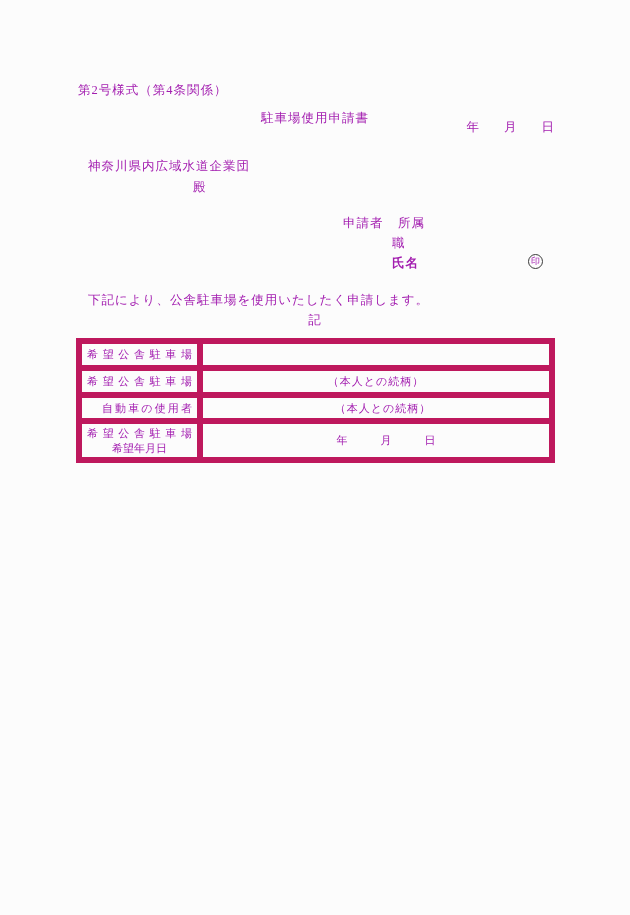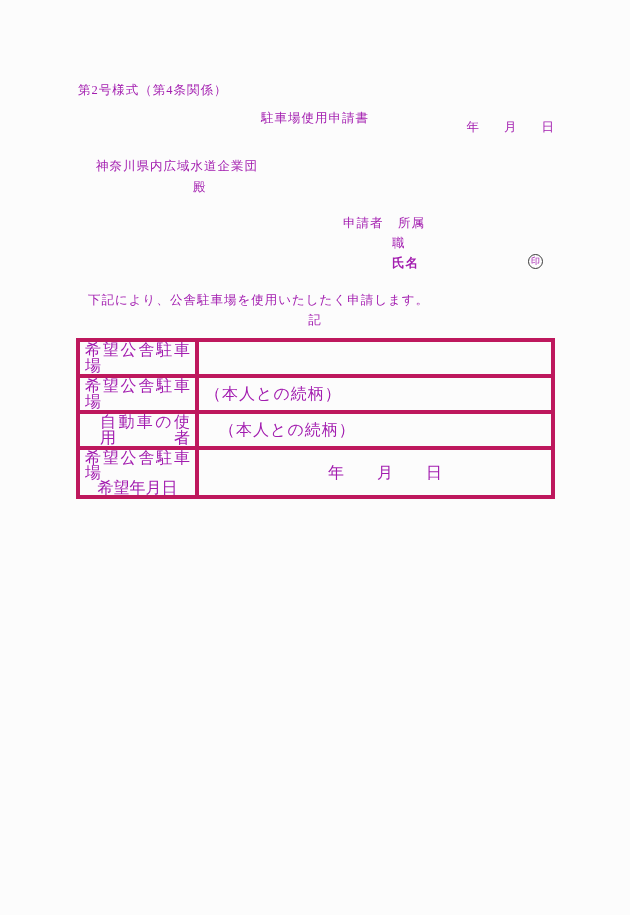--- a/index.html
+++ b/index.html
@@ -12,21 +12,21 @@
     font-size:12.5px;
     letter-spacing:1px;
     line-height:1;
     overflow:hidden;
   }
   .abs { position:absolute; white-space:nowrap; }
 
   .form-number { left:78px; top:84px; }
   .doc-title   { left:0; top:104px; width:100%; text-align:center;margin-top:8px; }
   .date-line   { top:121px; right:75px; display:flex; gap:24px; }
-  .addressee   { left:96px; top:160px; }
+  .addressee   { left:88px; top:160px; }
   .honorific   { left:193px; top:181px; }
 
   .applicant-label { left:343px; top:217px; }
   .field-affil     { left:392px; top:217px;margin-left:6px; }
   .field-position  { left:392px; top:237px; }
   .field-name      { left:392px; top:257px;font-weight:bold; }
 
   .seal {
     position:absolute; left:528px; top:254px;
     width:15px; height:15px; box-sizing:border-box;
@@ -36,33 +36,33 @@
   }
 
   .body-text { left:88px; top:294px; }
   .section-heading { left:0; top:314px; width:100%; text-align:center; }
 
   table.form-table {
     position:absolute; left:76px; top:338px;
     width:479px; border-collapse:collapse; table-layout:fixed;
   }
   .form-table td {
-    border:4px solid #be185d;
+    border:6px solid #be185d;
     padding:0; vertical-align:middle;
-    font-size:16px;
+    font-size:11px;
   }
   td.lbl { width:105px; padding:0 5px; letter-spacing:0; }
   .jline { display:block; text-align:justify; text-align-last:justify; }
   .lline { display:block; text-align:center; }
   td.lbl .two-line { line-height:15px; }
   tr.r1 td, tr.r2 td { height:21px; }
   tr.r3 td { height:20px;padding-left:20px; }
   tr.r4 td { height:33px; }
   td.val { padding:0 6px; }
-  td.val.right { text-align:left; }
+  td.val.right { text-align:center; }
   .ymd {
     display:flex; justify-content:center; gap:33px;
     padding-left:20px; letter-spacing:0;
   }
 </style>
 </head>
 <body>
 
 <div class="page">
 

